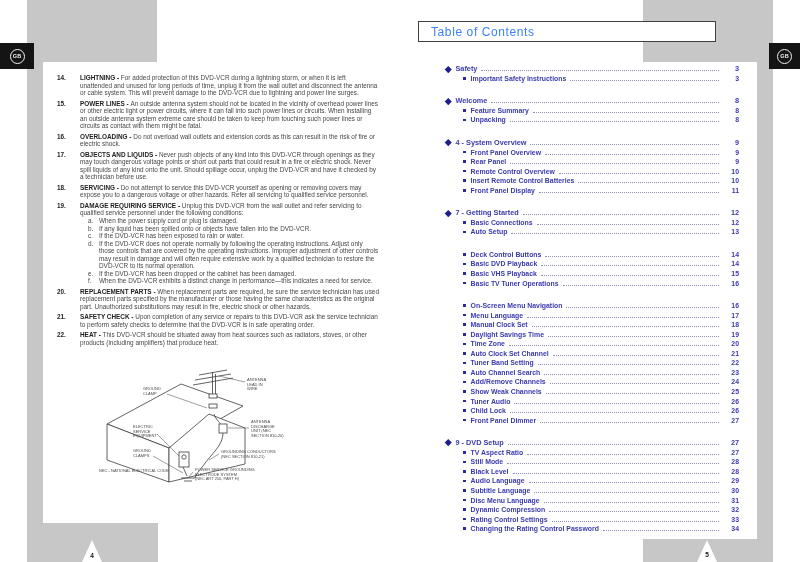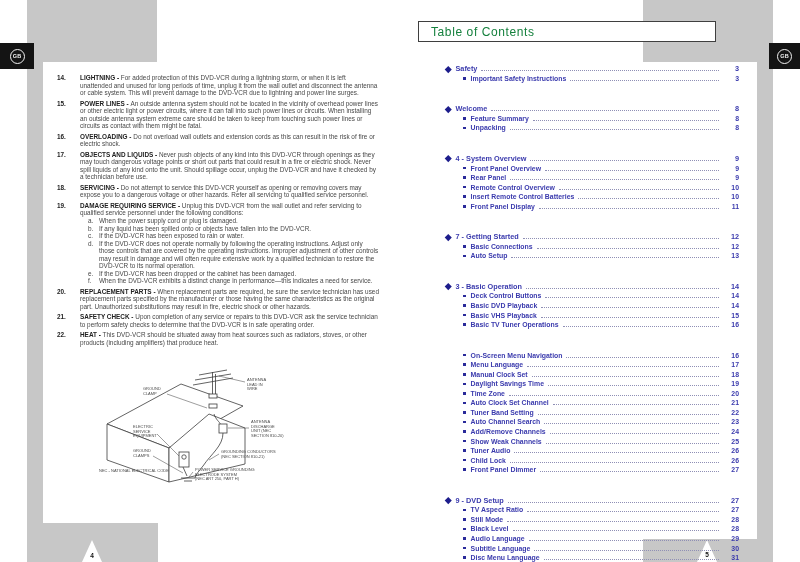--- a/index.html
+++ b/index.html
@@ -49,23 +49,23 @@
   #diagram path,#diagram line,#diagram polygon,#diagram rect,#diagram circle{
       fill:none;stroke:#3c3c3c;stroke-width:0.8;}
   #diagram polygon.face{fill:#ffffff;}
   #diagram rect.box{fill:#ffffff;}
   #diagram .leader{stroke-width:0.5;}
   #diagram text{fill:#4a4a4a;font-size:4px;font-family:"Liberation Sans",sans-serif;stroke:none;}
 
   
   #toc-title-box{position:absolute;left:418px;top:21px;width:284px;height:19px;
                  background:#ffffff;border:1.5px solid #3f3f3f;display:flex;align-items:center;
-                 padding-left:12px;font-size:12px;color:#15803d;letter-spacing:0.6px;}
+                 padding-left:12px;font-size:12px;color:#3b82f6;letter-spacing:0.6px;}
   #toc-list{position:absolute;left:446px;top:64px;width:293px;font-weight:bold;}
-  .toc-group + .toc-group{margin-top:21px;}
+  .toc-group + .toc-group{margin-top:13px;}
   .toc-row{display:flex;align-items:center;height:9.55px;color:#3a3aad;}
   .toc-row.l1{font-size:7.3px;}
   .toc-row.l2{font-size:6.9px;padding-left:17px;}
   .bullet-diamond{flex:none;width:4.5px;height:4.5px;background:#1d1d8c;
                   transform:rotate(45deg);margin-right:5px;}
   .bullet-square{flex:none;width:2.6px;height:2.6px;background:#2a2a9a;margin-right:5px;}
   .toc-label{white-space:nowrap;}
   .dots{flex:1;border-bottom:1px dotted #8f8fb5;margin:0 4px 2px 4px;height:6px;}
   .toc-page{flex:none;width:16px;text-align:right;}
 </style>
@@ -290,26 +290,20 @@
           <span class="toc-page">12</span>
         </div>
         <div class="toc-row l2">
           <span class="bullet-square"></span>
           <span class="toc-label">Auto Setup</span>
           <span class="dots"></span>
           <span class="toc-page">13</span>
         </div>
       </div>
       <div class="toc-group">
-        <div class="toc-row l1">
-          <span class="bullet-diamond"></span>
-          <span class="toc-label">3 - Basic Operation</span>
-          <span class="dots"></span>
-          <span class="toc-page">14</span>
-        </div>
         <div class="toc-row l2">
           <span class="bullet-square"></span>
           <span class="toc-label">Deck Control Buttons</span>
           <span class="dots"></span>
           <span class="toc-page">14</span>
         </div>
         <div class="toc-row l2">
           <span class="bullet-square"></span>
           <span class="toc-label">Basic DVD Playback</span>
           <span class="dots"></span>

